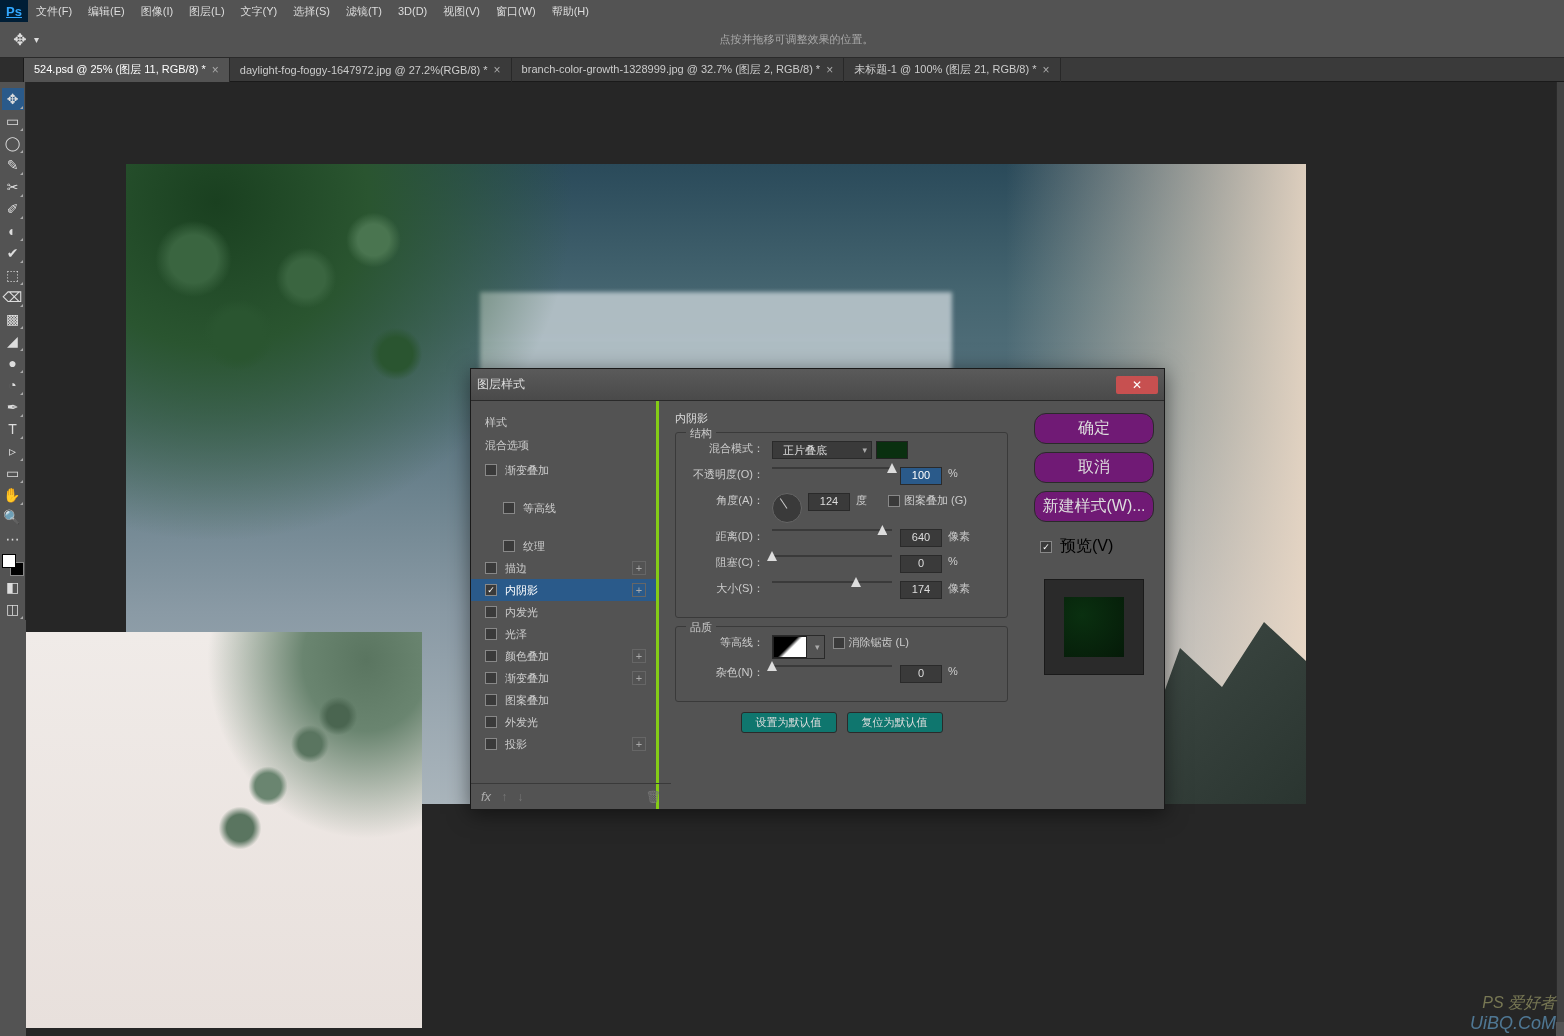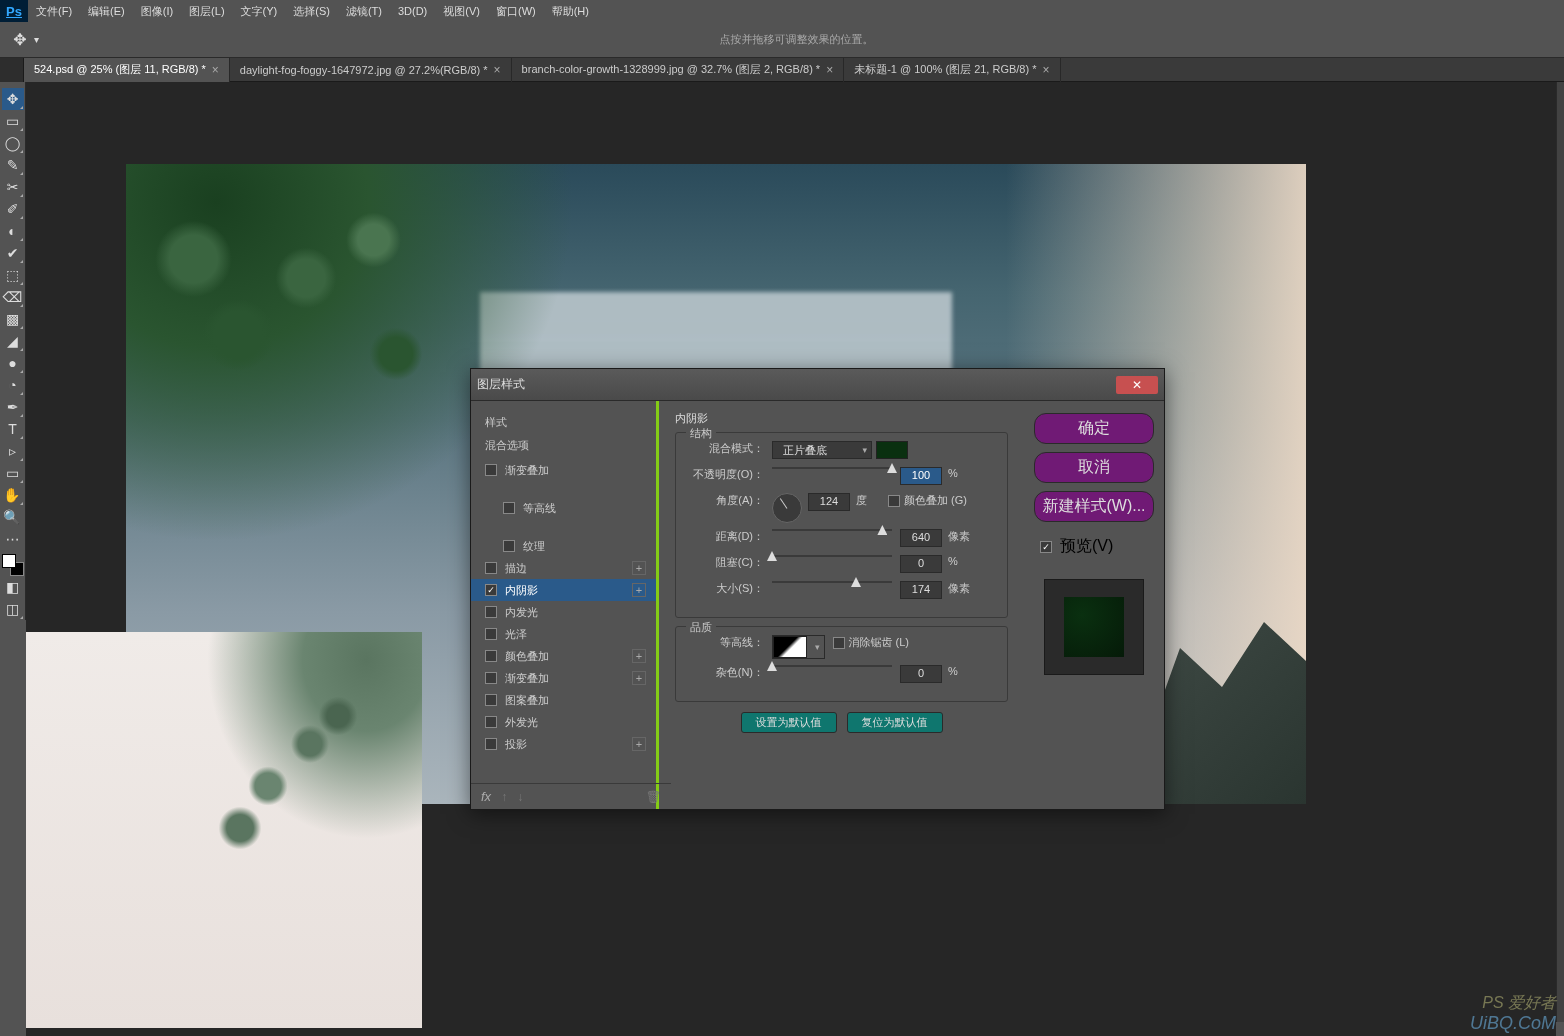--- a/index.html
+++ b/index.html
@@ -292,21 +292,21 @@
 
         <div class="form-row">
           <div class="form-label">角度(A)：</div>
           <div class="angle-dial">
               <div class="angle-hand"></div>
             </div>
           <div class="num-input">124</div>
           <div class="unit">度</div>
           <div class="checkbox-inline">
             <div class="style-check"></div>
-              <span>颜色叠加 (G)</span>
+              <span>图案叠加 (G)</span>
           </div>
         </div>
 
         <div class="form-row">
           <div class="form-label">距离(D)：</div>
           <div class="slider-track">
               <div class="slider-thumb" style="left:92%"></div>
             </div>
           <div class="num-input">640</div>
           <div class="unit">像素</div>

